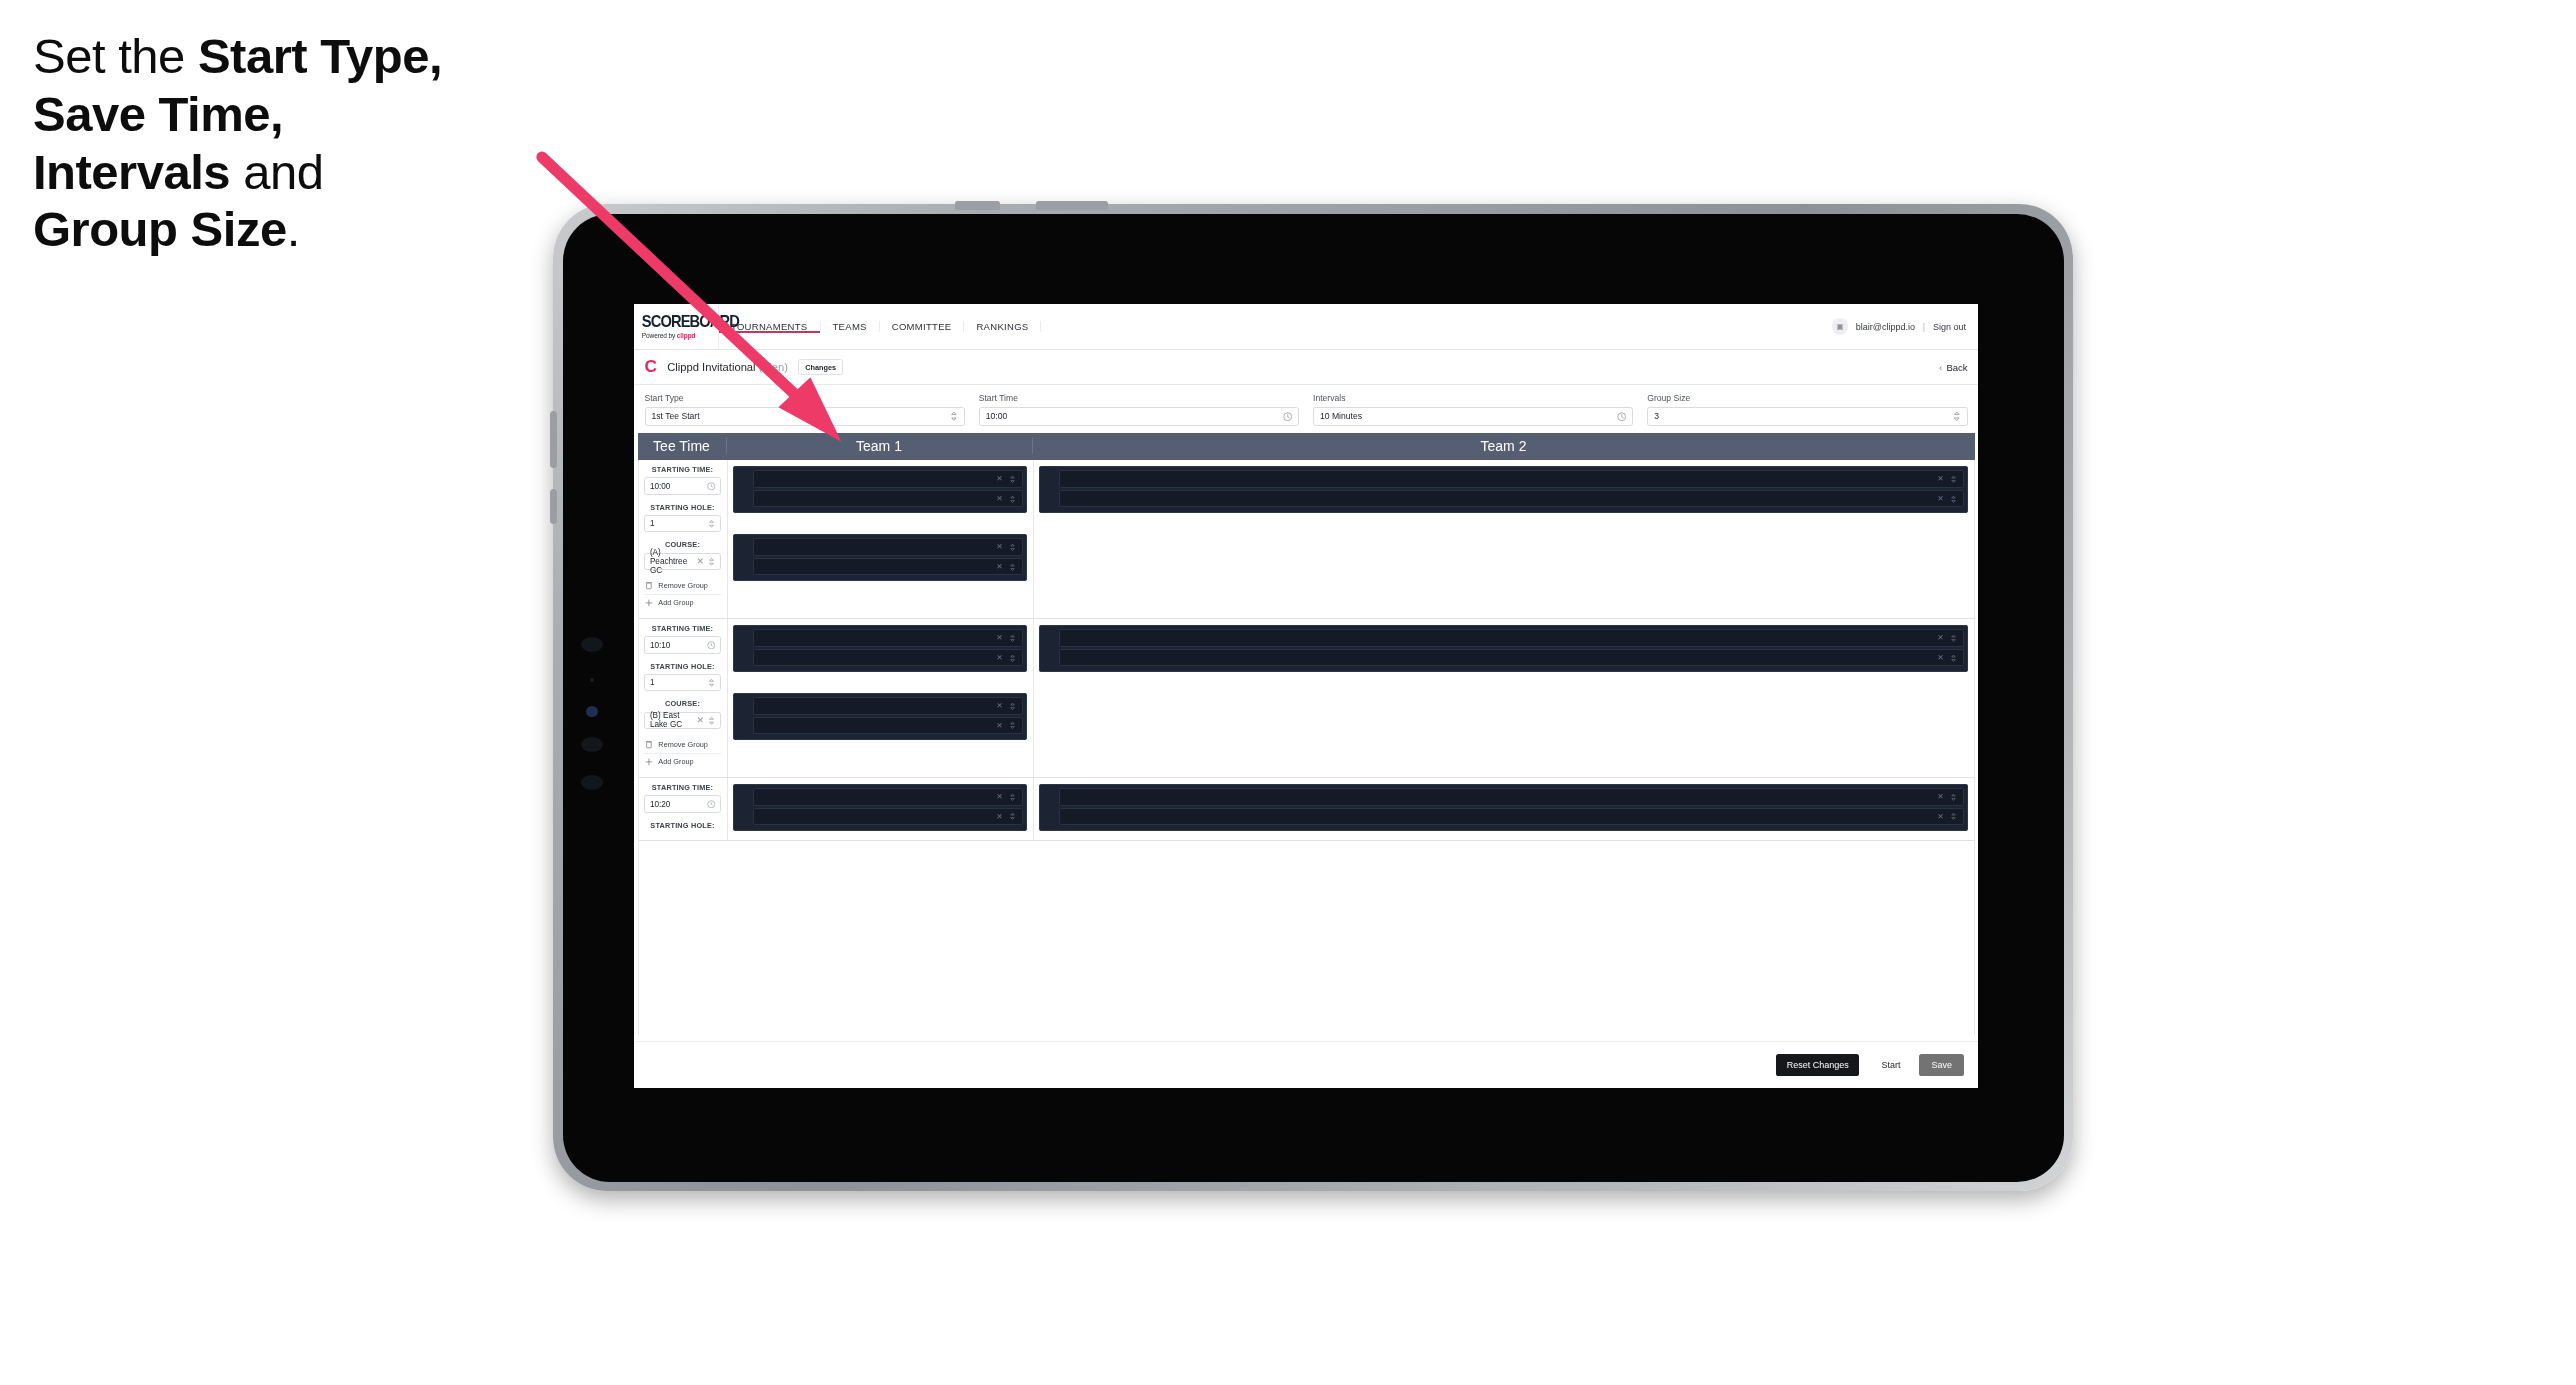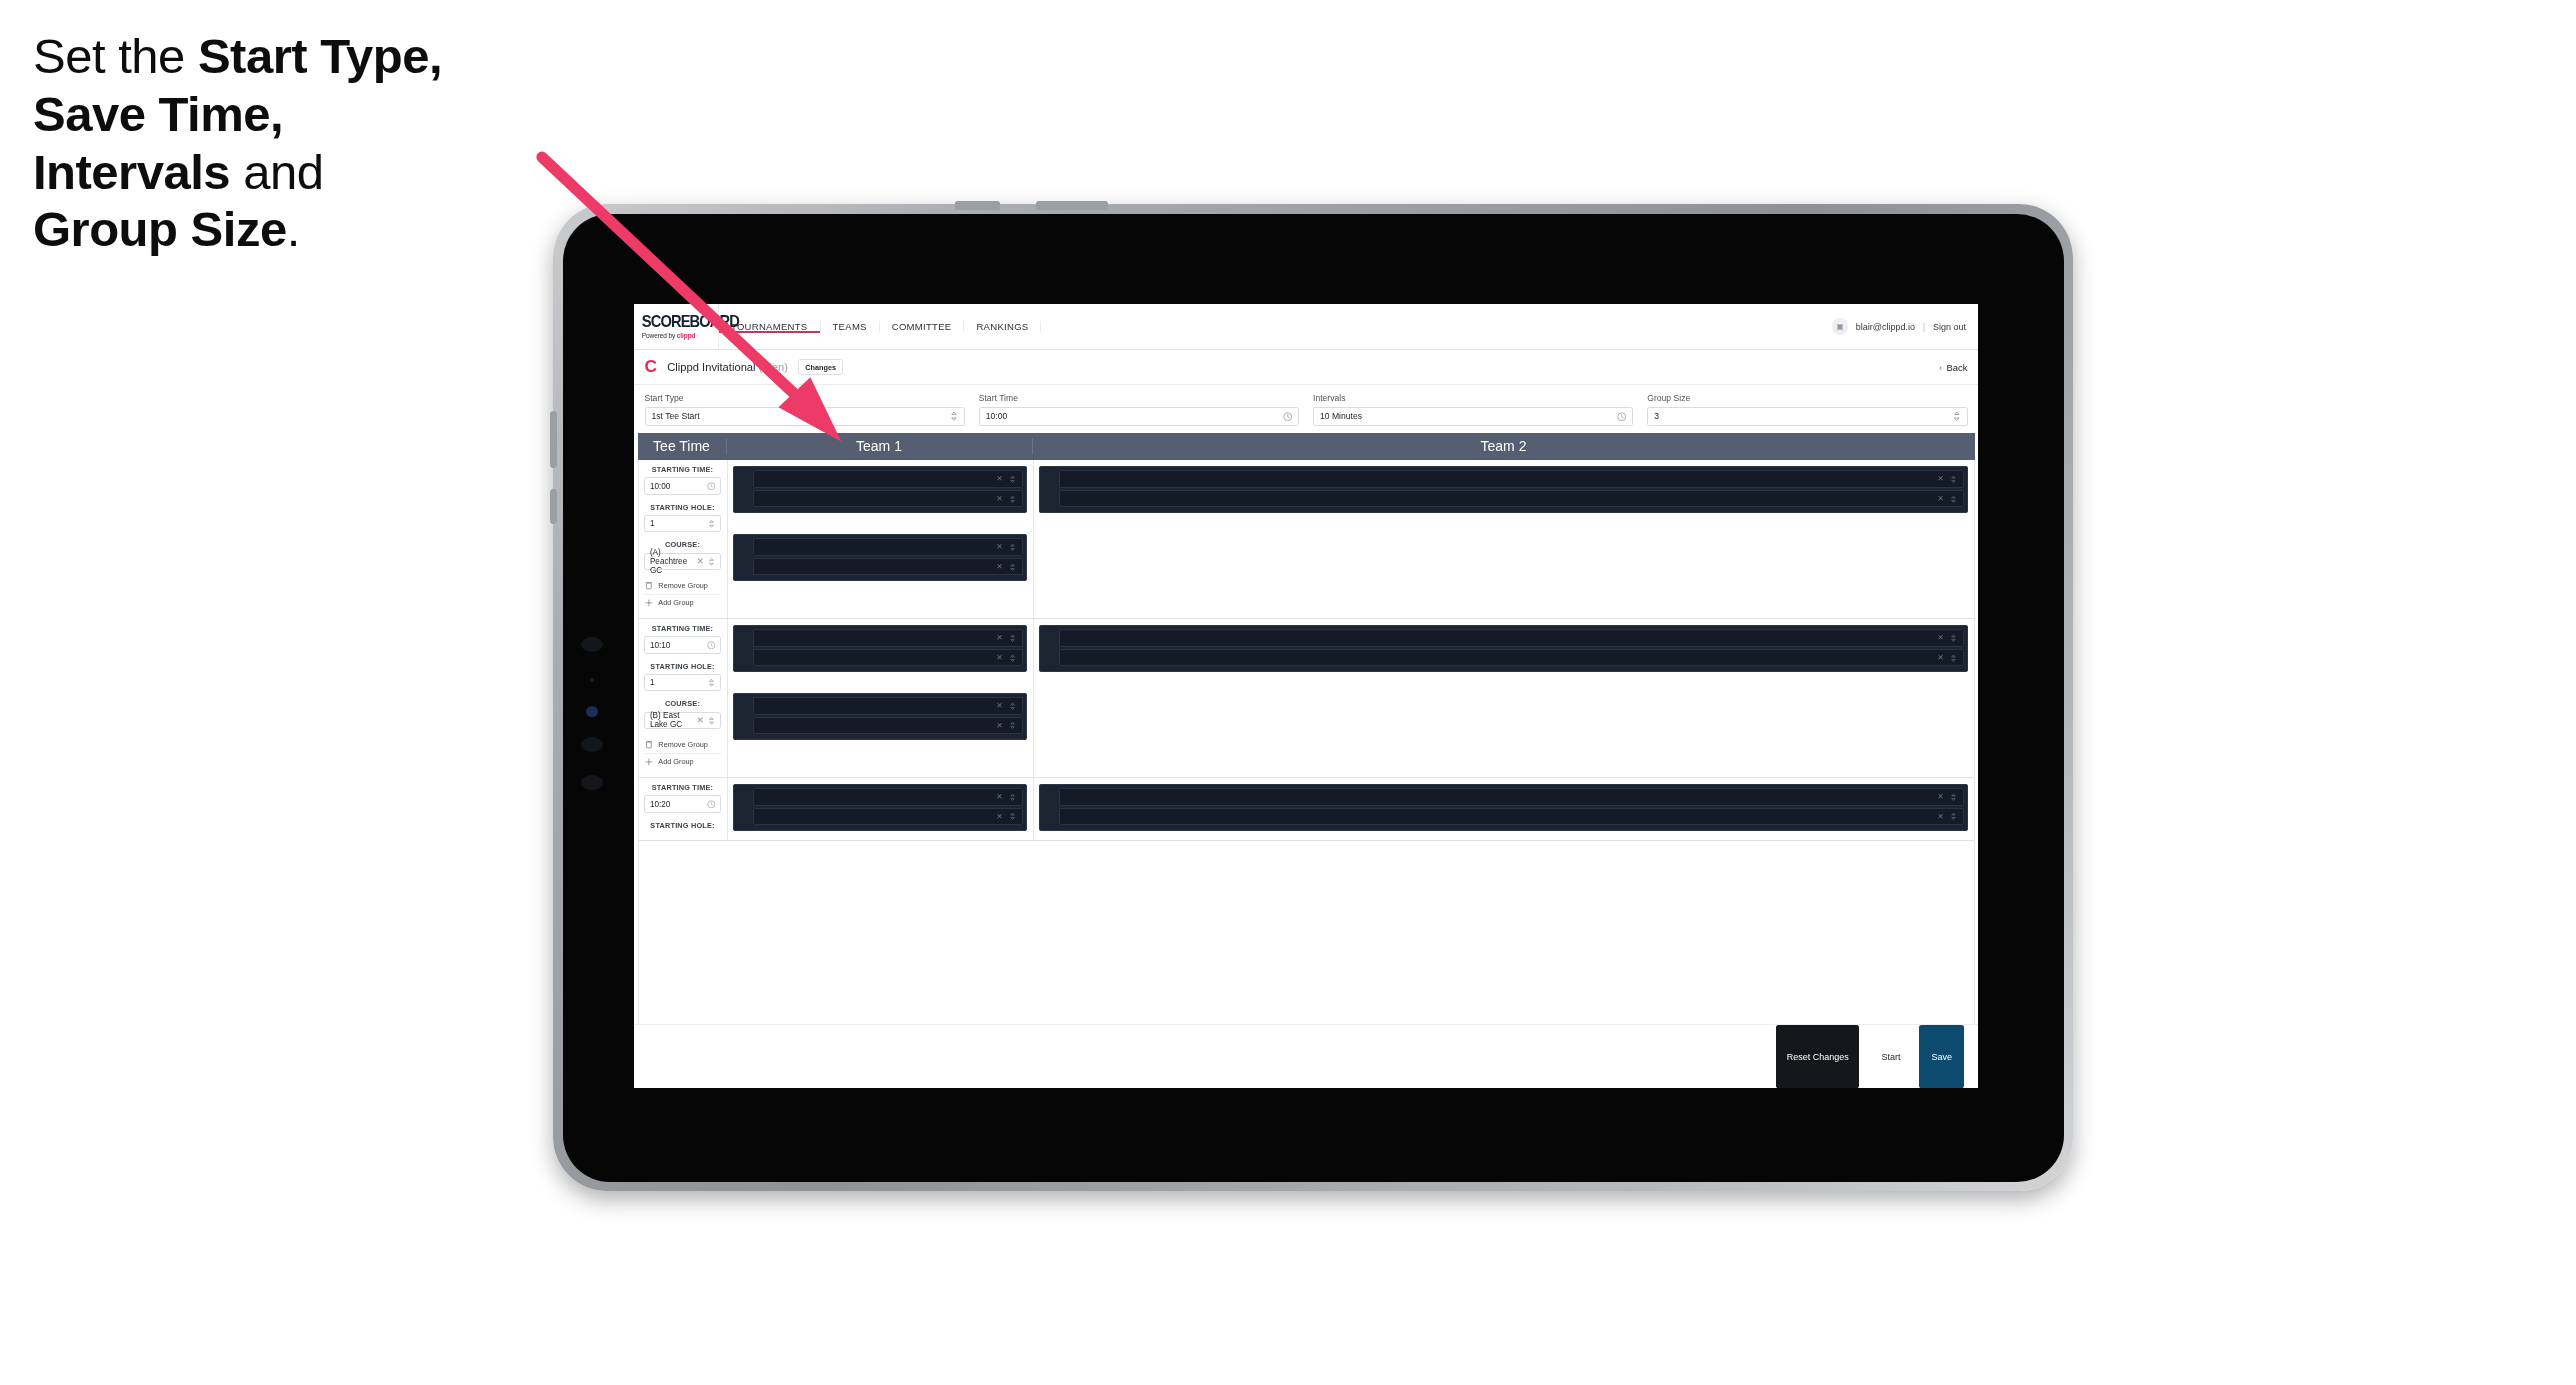--- a/index.html
+++ b/index.html
@@ -264,38 +264,38 @@
     position: relative;
   }
   .prow:last-child { margin-bottom: 0; }
   .prow .x { color: #6d7685; font-size: 7.8px; cursor: pointer; }
   .prow .cv { color: #6d7685; font-size: 7.8px; display:flex; }
 
   
   .footer {
     position: absolute;
     left: 0; right: 0; bottom: 0;
-    height: 64px;
+    height: 47px;
     background: #fff;
     border-top: 0.9px solid #eceef0;
-    display: flex; justify-content: flex-end;
+    display: flex; align-items: center; justify-content: flex-end;
     gap: 0;
     padding-right: 14px;
   }
   .btn {
     font-size: 9px;
     border-radius: 2.6px;
     padding: 6px 10.4px;
     cursor: pointer;
     border: none;
     font-family: "Liberation Sans", sans-serif;
   }
   .btn-reset { background: #15171a; color: #fff; margin-right: 12px; }
   .btn-cancel { background: transparent; color: #23272d; margin-right: 8.6px; }
-  .btn-save { background: #0c4a6e; color: #fff; padding: 6px 12px; }
+  .btn-save { background: #737373; color: #fff; padding: 6px 12px; }
 
   
   .arrow { position: absolute; left: 0; top: 0; width: 2576px; height: 1386px; pointer-events: none; }
 </style>
 </head>
 <body>
 
 <div class="caption">
   <span class="light">Set the </span><b>Start Type,</b><br>
   <b>Save Time,</b><br>

